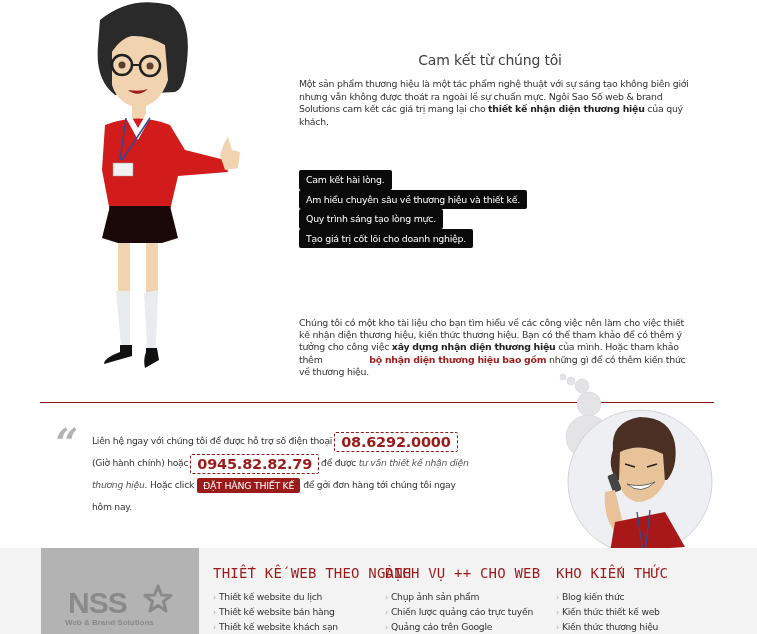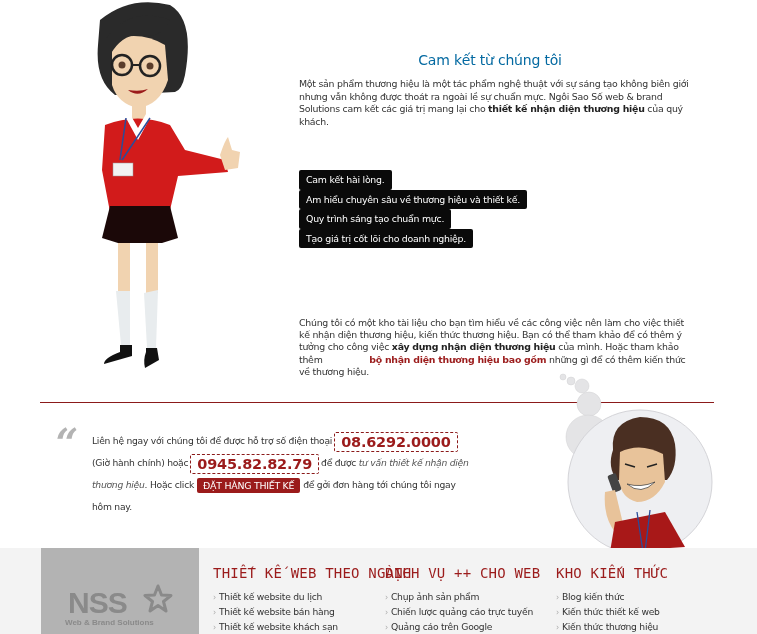--- a/index.html
+++ b/index.html
@@ -2,21 +2,21 @@
 <html><head>
 <meta charset="utf-8">
 <style>
   * { box-sizing: border-box; margin: 0; padding: 0; }
   html, body { width: 757px; height: 634px; overflow: hidden; background: #ffffff; }
   body { font-family: "DejaVu Sans", sans-serif; color: #333; position: relative; font-size: 10px; }
 
   .girl { position: absolute; left: 60px; top: 0; width: 200px; height: 370px; }
 
   .heading { position: absolute; left: 300px; top: 52px; width: 380px; text-align: center;
-    font-size: 14px; color: #0369a1; letter-spacing: -0.2px; }
+    font-size: 14px; color: #404040; letter-spacing: -0.2px; }
   .intro { position: absolute; left: 299px; top: 78px; width: 390px; font-size: 9.4px; line-height: 12.5px; color: #333; letter-spacing: -0.25px; }
   .intro b { color: #222; }
 
   .commit-list { position: absolute; left: 299px; top: 170px; display: flex; flex-direction: column; align-items: flex-start; gap: 0; }
   .commit-item { background: #0a0a0a; color: #fff; font-size: 9.4px; padding: 0 7px; height: 19.5px; line-height: 19.5px; border-radius: 2px; letter-spacing: -0.25px; }
 
   .docs { position: absolute; left: 299px; top: 317px; width: 395px; font-size: 9.4px; line-height: 12.2px; color: #333; letter-spacing: -0.25px; }
   .docs b { color: #222; }
   .docs a { color: #9b1b1b; font-weight: bold; text-decoration: none; margin-left: 44px; }
 
@@ -85,21 +85,21 @@
     <path d="M86 348 L97 348 L99 360 L85 368 Q83 360 86 352 Z" fill="#111"></path>
   </svg>
 </div>
 
 <div class="heading">Cam kết từ chúng tôi</div>
 <p class="intro"><span>Một sản phẩm thương hiệu là một tác phẩm nghệ thuật với sự sáng tạo không biên giới nhưng vẫn không được thoát ra ngoài lề sự chuẩn mực. Ngôi Sao Số web &amp; brand Solutions cam kết các giá trị mang lại cho </span><b>thiết kế nhận diện thương hiệu</b><span> của quý khách.</span></p>
 
 <div class="commit-list">
   <div class="commit-item">Cam kết hài lòng.</div>
   <div class="commit-item">Am hiểu chuyên sâu về thương hiệu và thiết kế.</div>
-  <div class="commit-item">Quy trình sáng tạo chuẩn mực.</div>
+  <div class="commit-item">Quy trình sáng tạo lòng mực.</div>
   <div class="commit-item">Tạo giá trị cốt lõi cho doanh nghiệp.</div>
 </div>
 
 <p class="docs"><span>Chúng tôi có một kho tài liệu cho bạn tìm hiểu về các công việc nên làm cho việc thiết kế nhận diện thương hiệu, kiến thức thương hiệu. Bạn có thể tham khảo để có thêm ý tưởng cho công việc </span><b>xây dựng nhận diện thương hiệu</b><span> của mình. Hoặc tham khảo thêm </span><a href="#">bộ nhận diện thương hiệu bao gồm</a><span> những gì để có thêm kiến thức về thương hiệu.</span></p>
 
 <div class="divider"></div>
 
 <div class="quote-mark">“</div>
 <p class="contact"><span>Liên hệ ngay với chúng tôi để được hỗ trợ số điện thoại</span><span class="phone-box">08.6292.0000</span><span>(Giờ hành chính) hoặc</span><span class="phone-box">0945.82.82.79</span><span>để được </span><i>tư vấn thiết kế nhận diện thương hiệu</i><span>. Hoặc click</span><span class="order-btn">ĐẶT HÀNG THIẾT KẾ</span><span>để gởi đơn hàng tới chúng tôi ngay hôm nay.</span></p>
 

